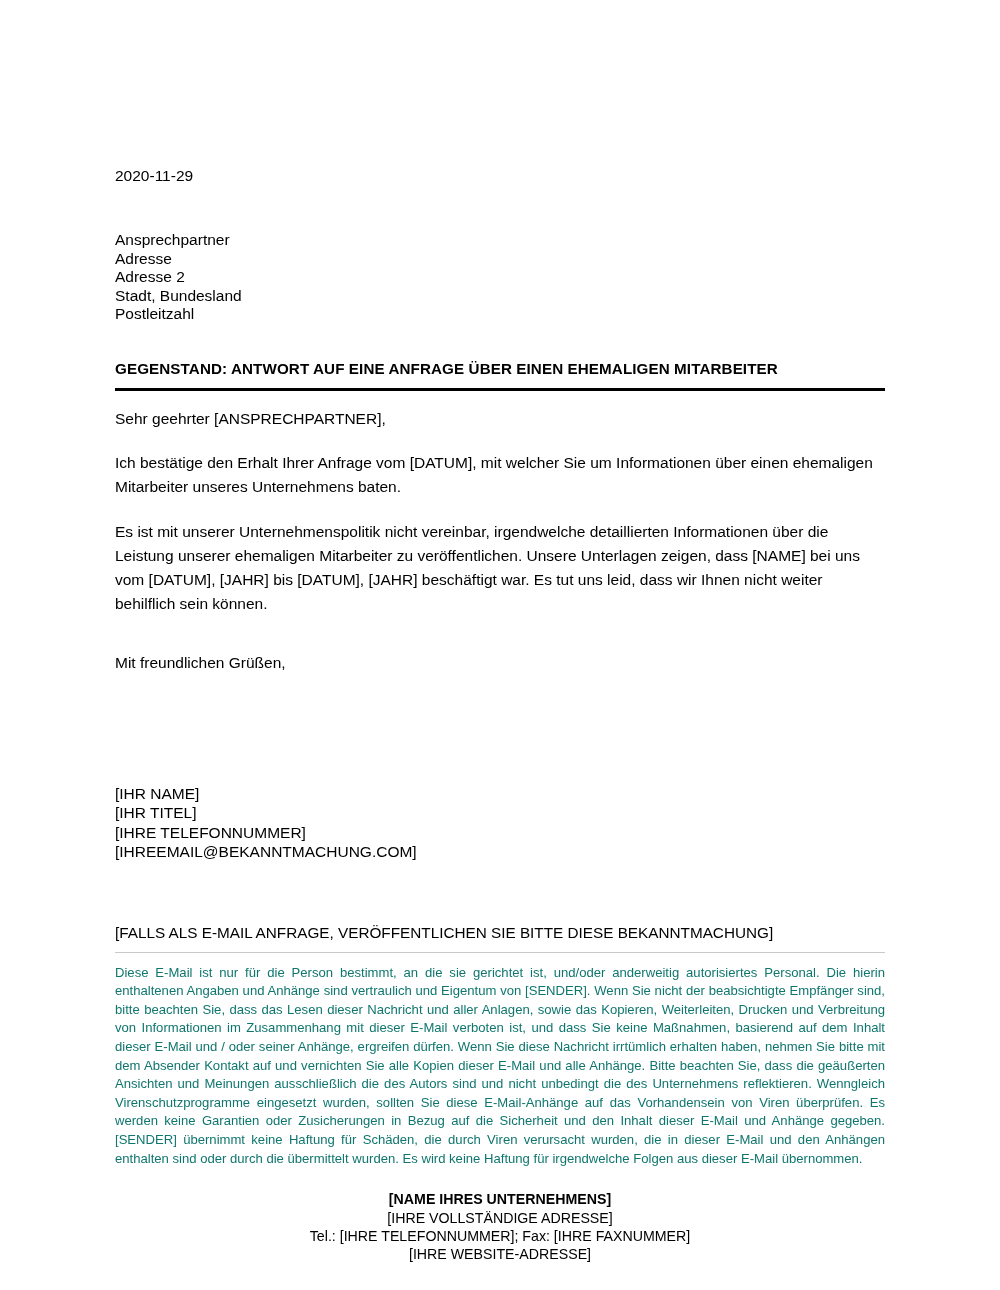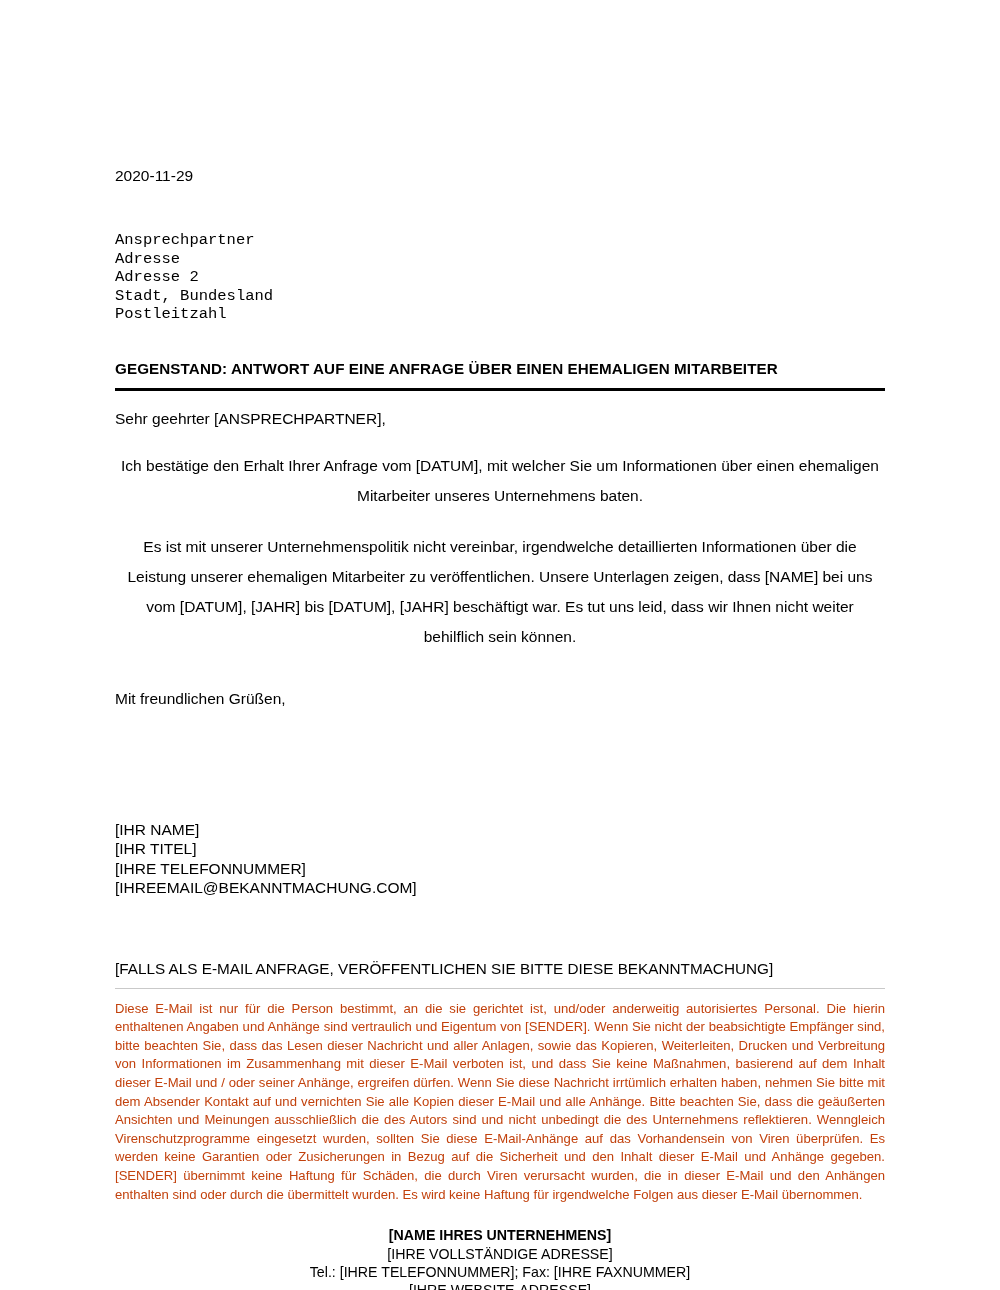--- a/index.html
+++ b/index.html
@@ -23,21 +23,20 @@
   }
   .date {
     font-size: 15.5px;
     line-height: 22px;
     margin: 0 0 0 0;
   }
   .recipient {
     margin-top: 44px;
     font-size: 15.5px;
     line-height: 18.6px;
-    font-family: Liberation Mono, monospace;
   }
   .recipient div {
     white-space: pre;
   }
   .subject {
     margin-top: 36px;
     font-size: 15.2px;
     font-weight: bold;
     letter-spacing: 0.1px;
   }
@@ -47,22 +46,22 @@
     width: 100%;
   }
   .salutation {
     margin-top: 17px;
     font-size: 15.5px;
     line-height: 22px;
   }
   .para {
     margin-top: 21px;
     font-size: 15.5px;
-    line-height: 30px;
-    text-align: center;
+    line-height: 24px;
+    text-align: left;
   }
   .closing {
     margin-top: 36px;
     font-size: 15.5px;
     line-height: 22px;
   }
   .signature {
     margin-top: 110px;
     font-size: 15.5px;
     line-height: 19.4px;
@@ -77,21 +76,21 @@
   }
   .thin-rule {
     margin-top: 8px;
     border-top: 1px solid #c9c9c9;
     width: 100%;
   }
   .disclaimer-body {
     margin-top: 11px;
     font-size: 13.1px;
     line-height: 18.6px;
-    color: #c2410c;
+    color: #0f766e;
     text-align: justify;
   }
   .footer {
     margin-top: 22px;
     text-align: center;
     font-size: 14.2px;
     line-height: 18.4px;
   }
   .footer .company {
     font-weight: bold;

